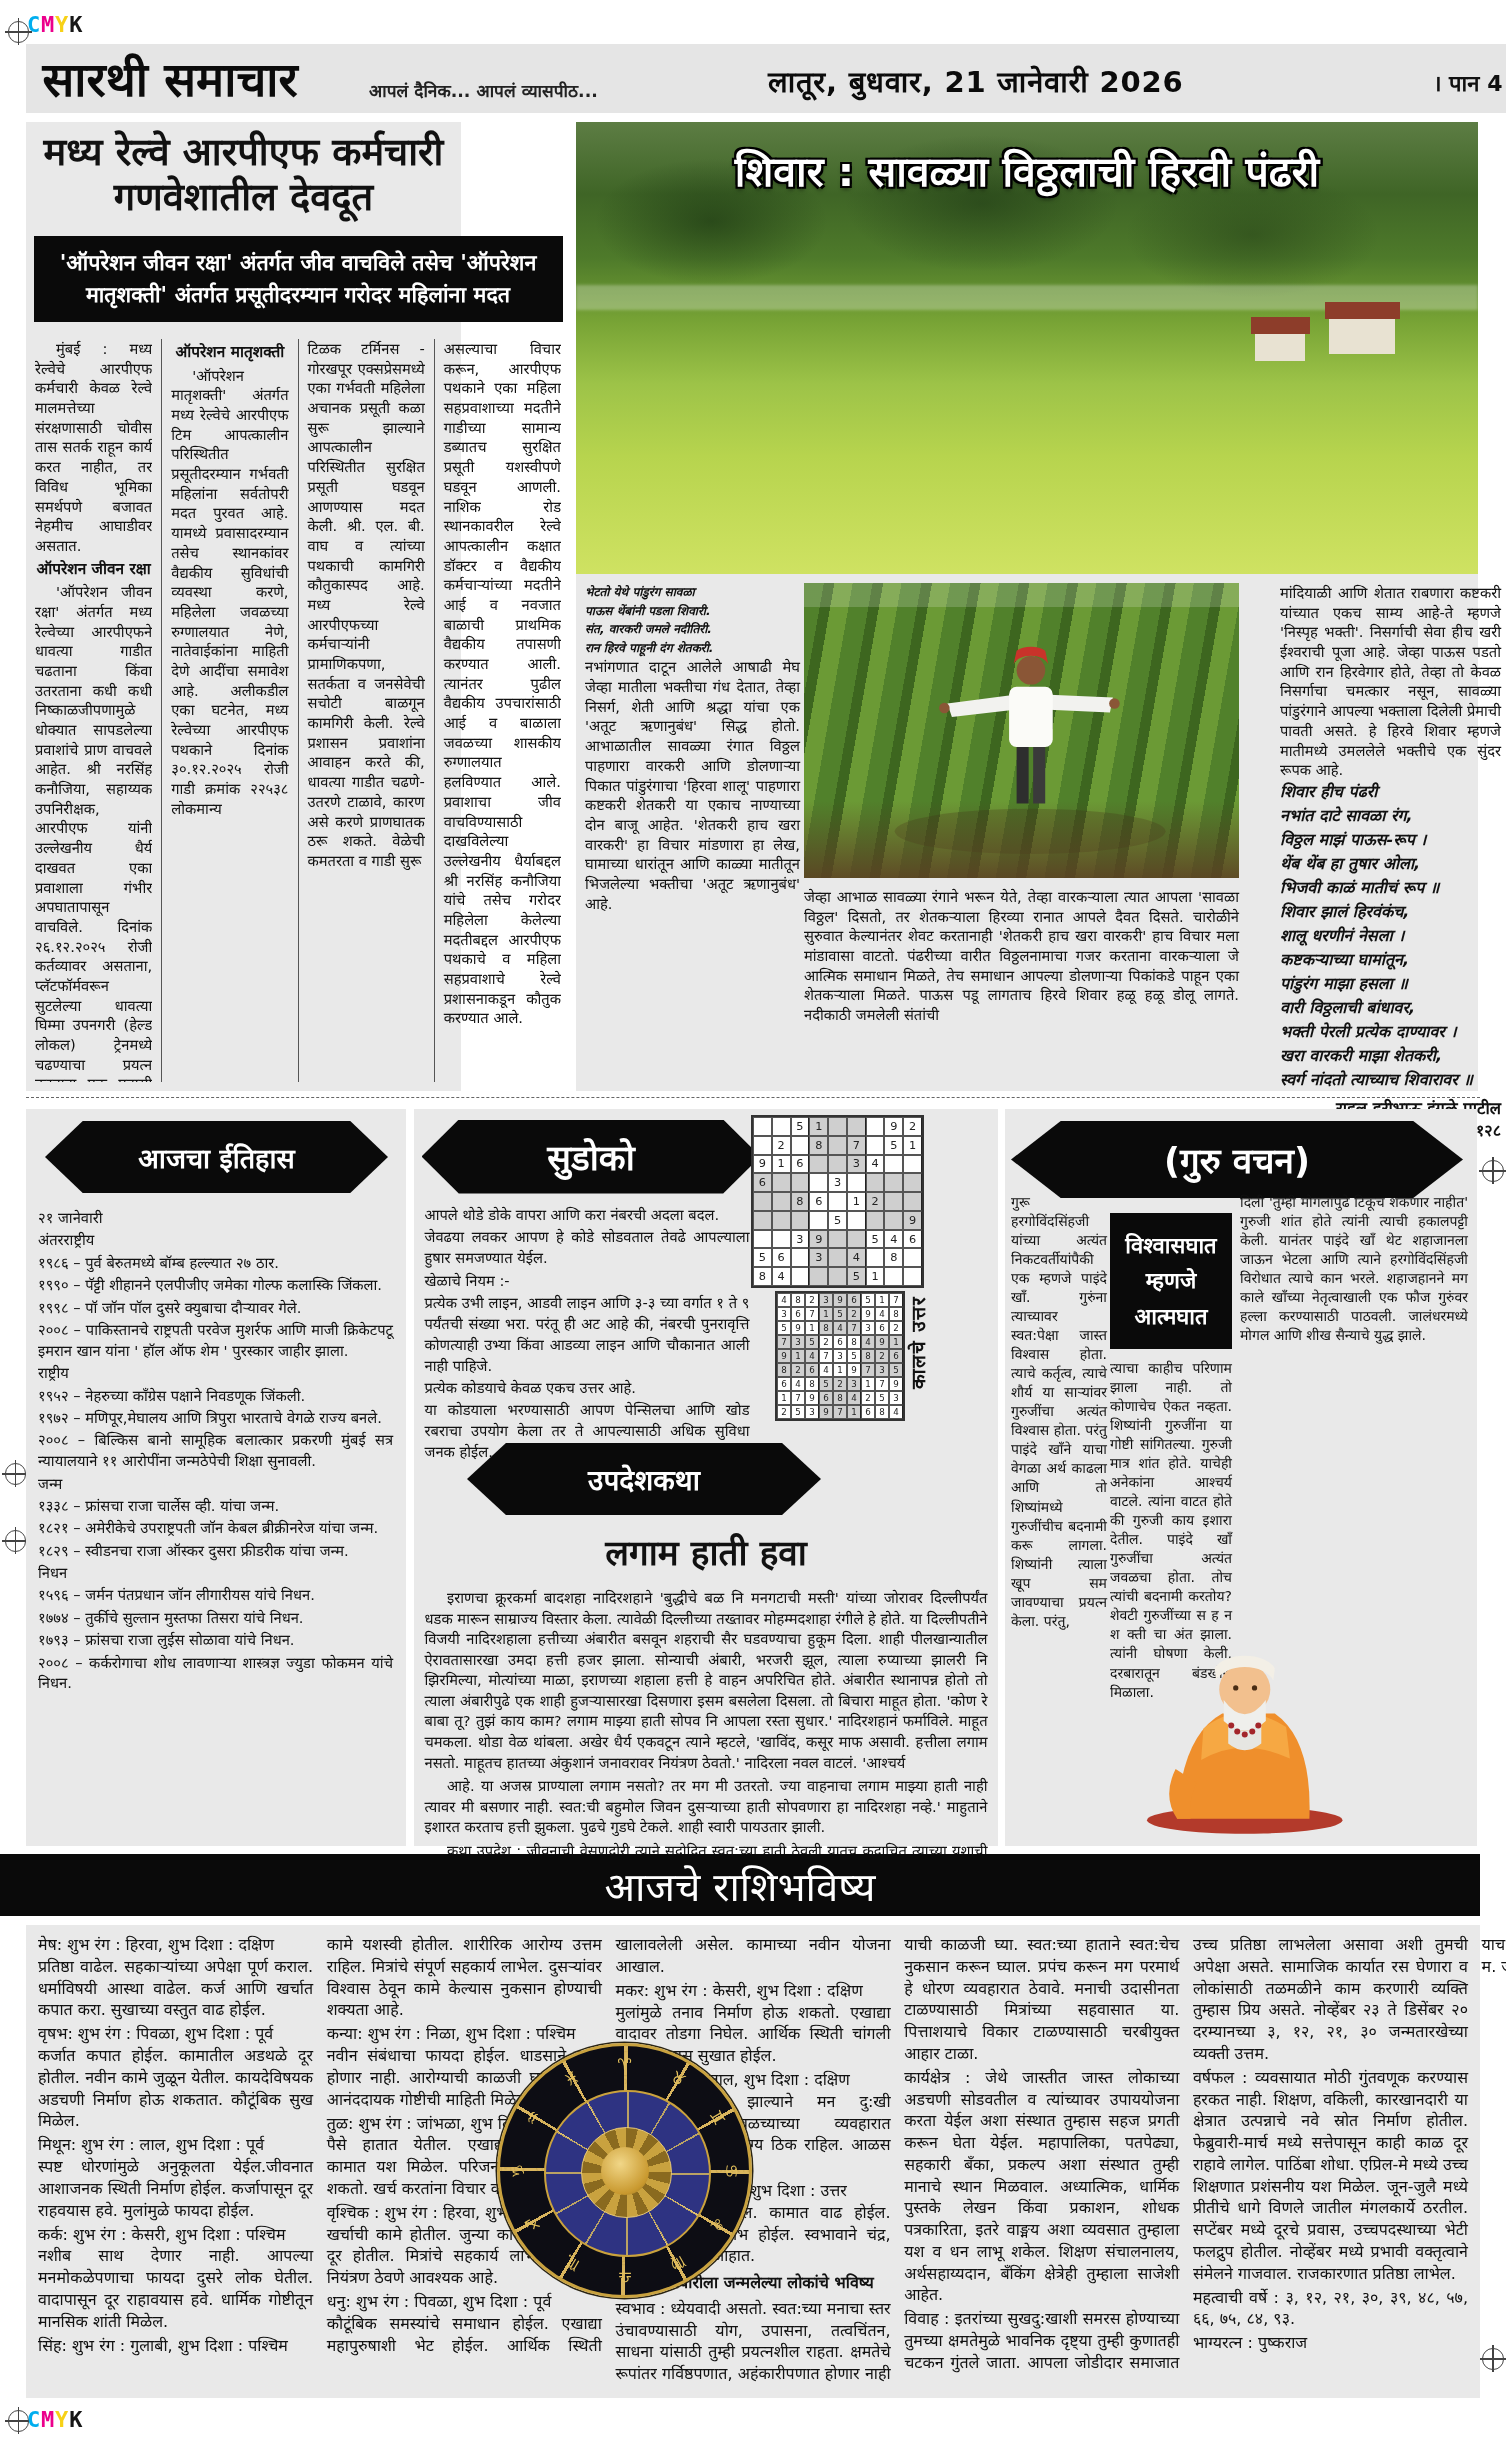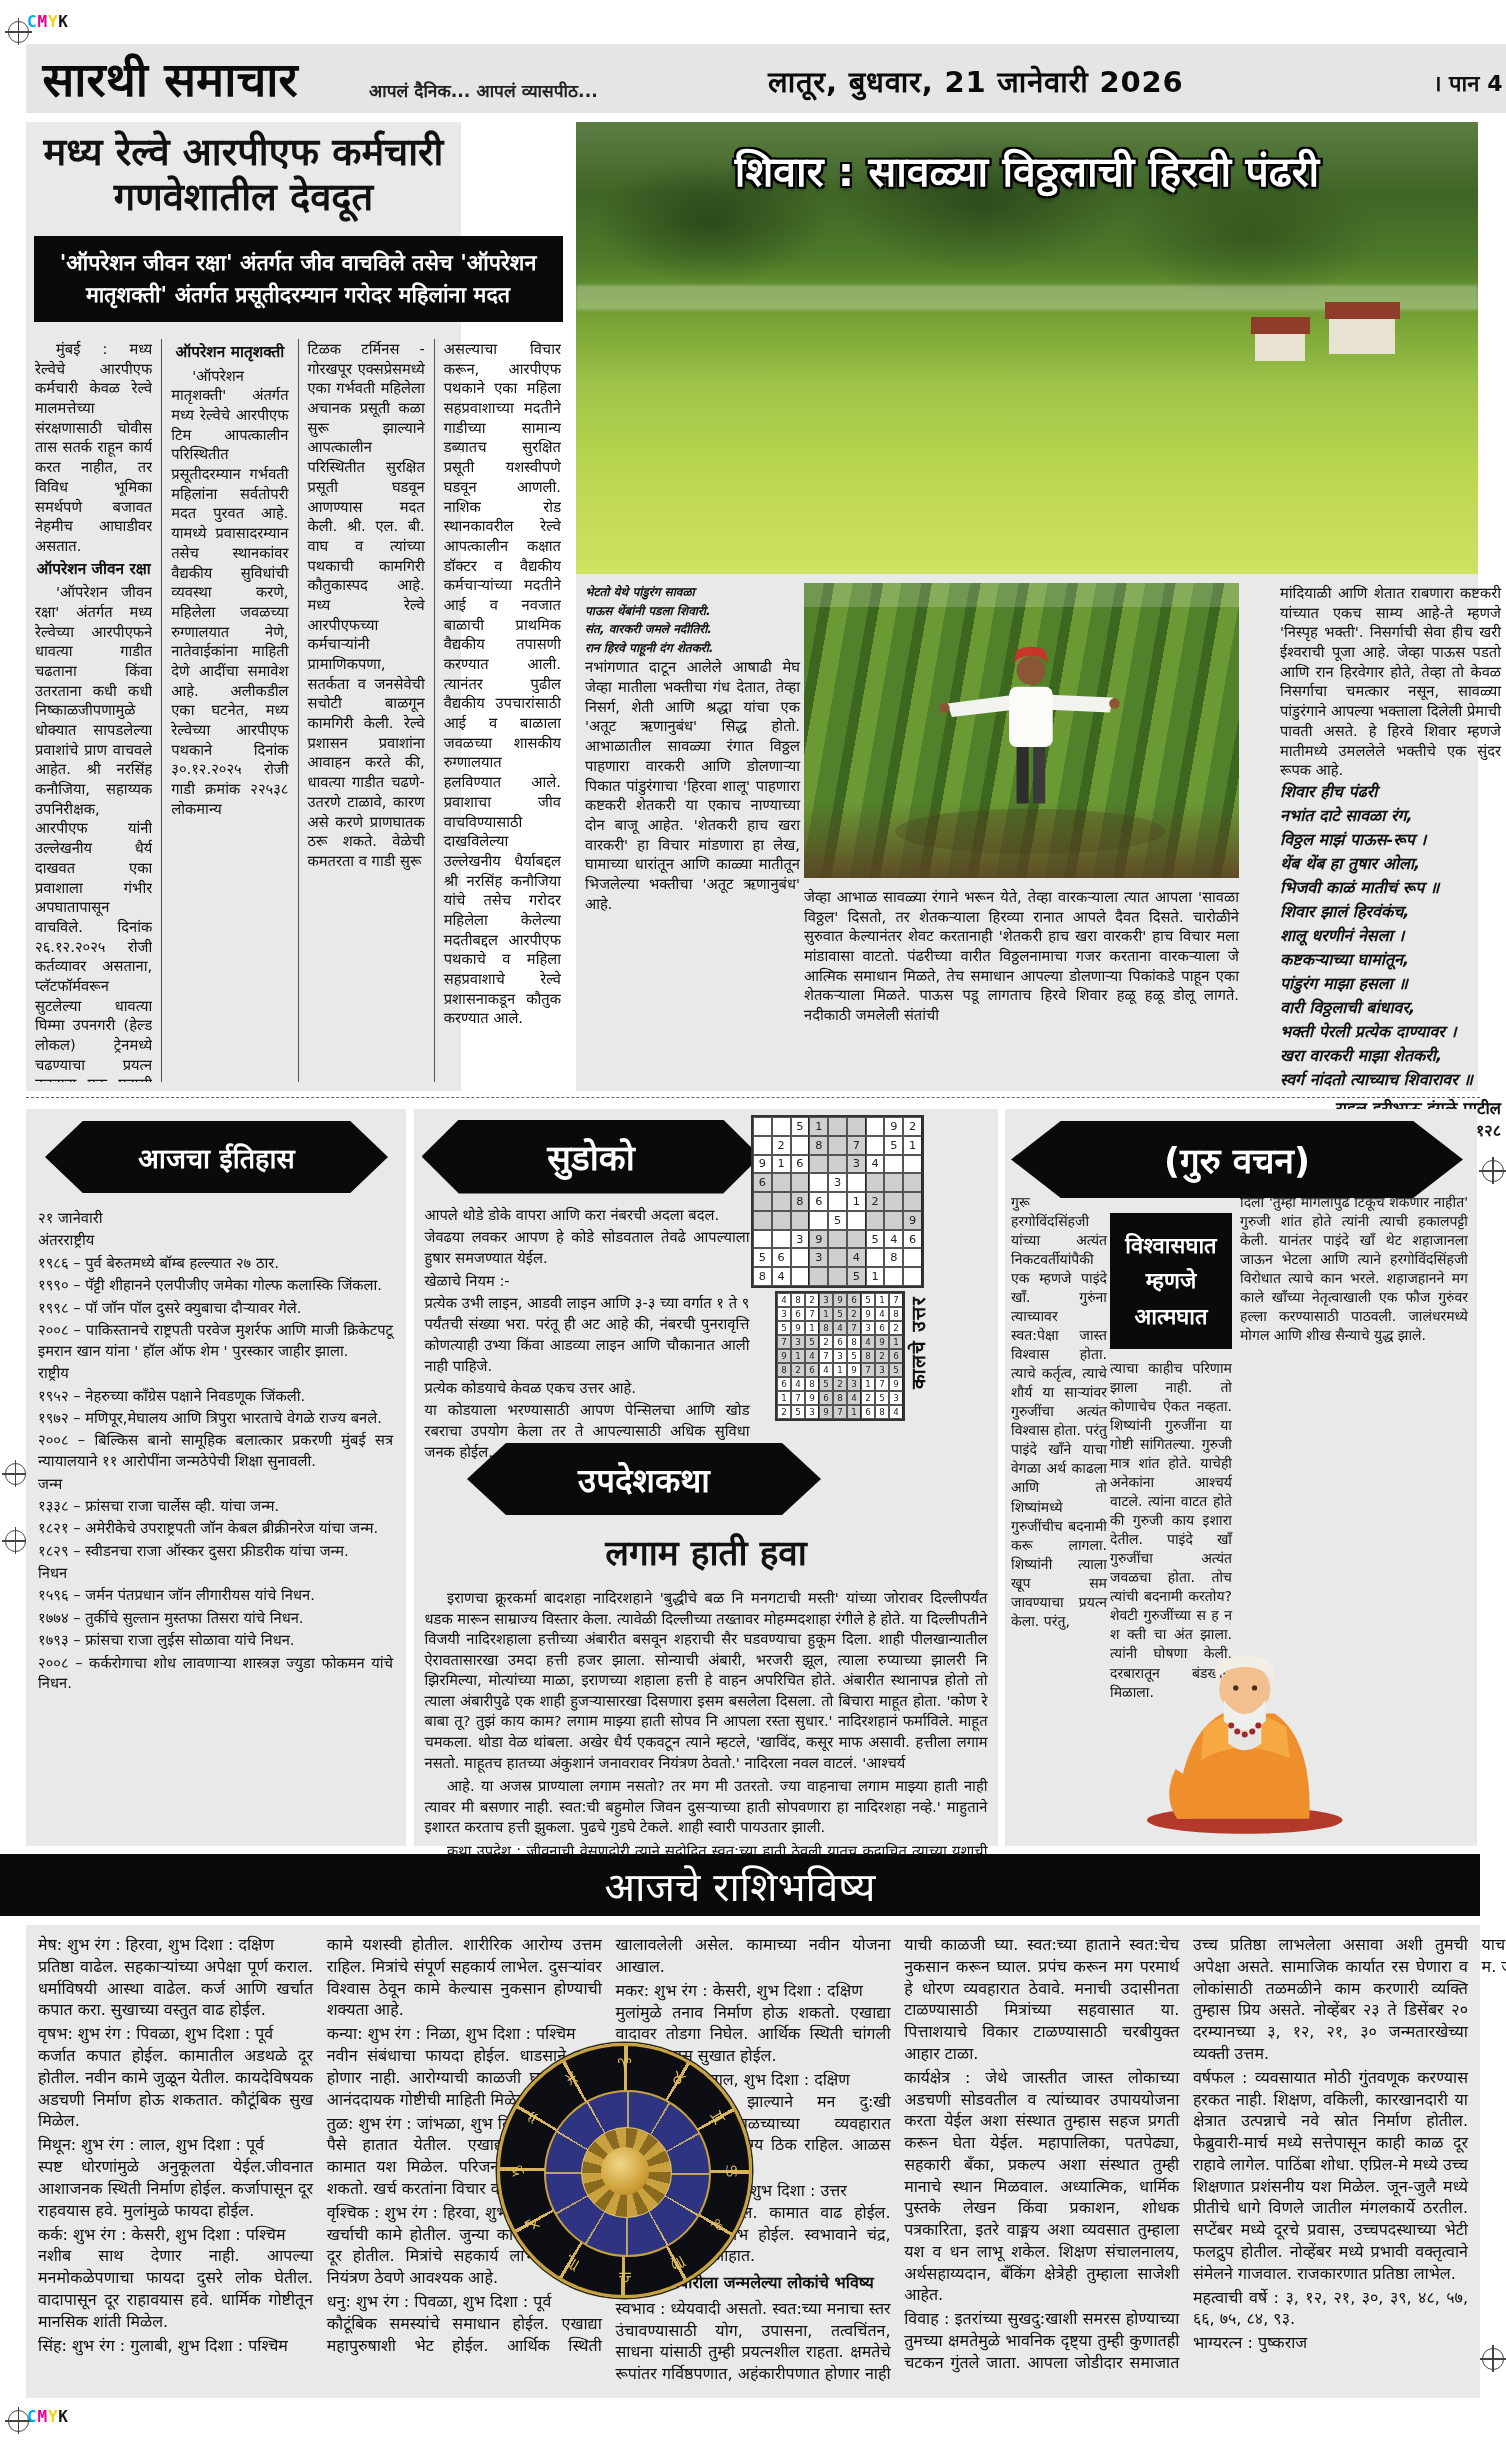--- a/index.html
+++ b/index.html
@@ -6,21 +6,21 @@
   #page{position:relative;width:1506px;height:2450px;background:#ffffff;overflow:hidden;
         font-family:"DejaVu Sans",sans-serif;color:#111;}
   .panel{position:absolute;background:#e9e9e9;}
   .jtext{text-align:justify;font-size:14.7px;line-height:1.34;}
   .indent{text-indent:21px;}
   
   .regmark{position:absolute;width:19.6px;height:19.6px;border:1.5px solid #444;border-radius:50%;}
   .regmark:before,.regmark:after{content:"";position:absolute;background:#444;}
   .regmark:before{left:50%;top:-3.8px;width:1.5px;height:27px;margin-left:-0.8px;}
   .regmark:after{top:50%;left:-3.8px;height:1.5px;width:27px;margin-top:-0.8px;}
-  .cmyk{position:absolute;font-family:"DejaVu Sans Mono",monospace;font-weight:bold;font-size:16px;letter-spacing:0.8px;}
+  .cmyk{position:absolute;font-family:"DejaVu Sans Mono",monospace;font-weight:bold;font-size:22px;letter-spacing:0.8px;}
   .cmyk .c{color:#00aeef}.cmyk .m{color:#ec008c}.cmyk .y{color:#f7d117}.cmyk .k{color:#161616}
   
   #masthead{position:absolute;left:26px;top:44px;width:1454px;height:69px;background:#e5e5e5;padding-left:33px;}
   #mast-title{position:absolute;left:16.6px;top:1.5px;font-size:47px;font-weight:800;color:#0b0b0b;}
   #mast-tagline{position:absolute;left:343px;top:35px;font-size:17.3px;font-weight:700;color:#222;}
   #mast-date{position:absolute;left:742px;top:16.6px;font-size:29px;font-weight:800;color:#0b0b0b;letter-spacing:0.8px;}
   #mast-page{position:absolute;right:10.5px;top:22.6px;font-size:22px;font-weight:600;}
   
   #lead{left:26px;top:122px;width:435px;height:969px;}
   #lead-headline{position:absolute;left:0;top:7.5px;width:100%;text-align:center;font-size:38px;line-height:1.2;font-weight:800;}
@@ -416,21 +416,21 @@
         <div class="sd-cell">5</div>
         <div class="sd-cell">3</div>
         <div class="sd-cell sd-shade">9</div>
         <div class="sd-cell sd-shade">7</div>
         <div class="sd-cell sd-shade">1</div>
         <div class="sd-cell">6</div>
         <div class="sd-cell">8</div>
         <div class="sd-cell">4</div>
       </div>
     <div id="sd-label">कालचे उत्तर</div>
-    <div id="updesh-banner" class="banner" style="font-size:33px;">उपदेशकथा</div>
+    <div id="updesh-banner" class="banner" style="font-size:28px;">उपदेशकथा</div>
     <div id="updesh-sub">लगाम हाती हवा</div>
     <div id="updesh-story">
       <p>इराणचा क्रूरकर्मा बादशहा नादिरशहाने 'बुद्धीचे बळ नि मनगटाची मस्ती' यांच्या जोरावर दिल्लीपर्यंत धडक मारून साम्राज्य विस्तार केला. त्यावेळी दिल्लीच्या तख्तावर मोहम्मदशाहा रंगीले हे होते. या दिल्लीपतीने विजयी नादिरशहाला हत्तीच्या अंबारीत बसवून शहराची सैर घडवण्याचा हुकूम दिला. शाही पीलखान्यातील ऐरावतासारखा उमदा हत्ती हजर झाला. सोन्याची अंबारी, भरजरी झूल, त्याला रुप्याच्या झालरी नि झिरमिल्या, मोत्यांच्या माळा, इराणच्या शहाला हत्ती हे वाहन अपरिचित होते. अंबारीत स्थानापन्न होतो तो त्याला अंबारीपुढे एक शाही हुजऱ्यासारखा दिसणारा इसम बसलेला दिसला. तो बिचारा माहूत होता. 'कोण रे बाबा तू? तुझं काय काम? लगाम माझ्या हाती सोपव नि आपला रस्ता सुधार.' नादिरशहानं फर्माविले. माहूत चमकला. थोडा वेळ थांबला. अखेर धैर्य एकवटून त्याने म्हटले, 'खाविंद, कसूर माफ असावी. हत्तीला लगाम नसतो. माहूतच हातच्या अंकुशानं जनावरावर नियंत्रण ठेवतो.' नादिरला नवल वाटलं. 'आश्चर्य</p>
       <p>आहे. या अजस्र प्राण्याला लगाम नसतो? तर मग मी उतरतो. ज्या वाहनाचा लगाम माझ्या हाती नाही त्यावर मी बसणार नाही. स्वत:ची बहुमोल जिवन दुसऱ्याच्या हाती सोपवणारा हा नादिरशहा नव्हे.' माहुताने इशारत करताच हत्ती झुकला. पुढचे गुडघे टेकले. शाही स्वारी पायउतार झाली.</p>
       <p>कथा उपदेश : जीवनाची वेसणदोरी त्याने सदोदित स्वत:च्या हाती ठेवली यातच कदाचित त्याच्या यशाची गुरूकिल्ली असेल.</p>
     </div>
   </div>
 
   <div id="guru" class="panel">
     <div class="banner" style="left:6px;top:12px;width:452px;height:77px;font-size:35px;">(गुरु वचन)</div>

